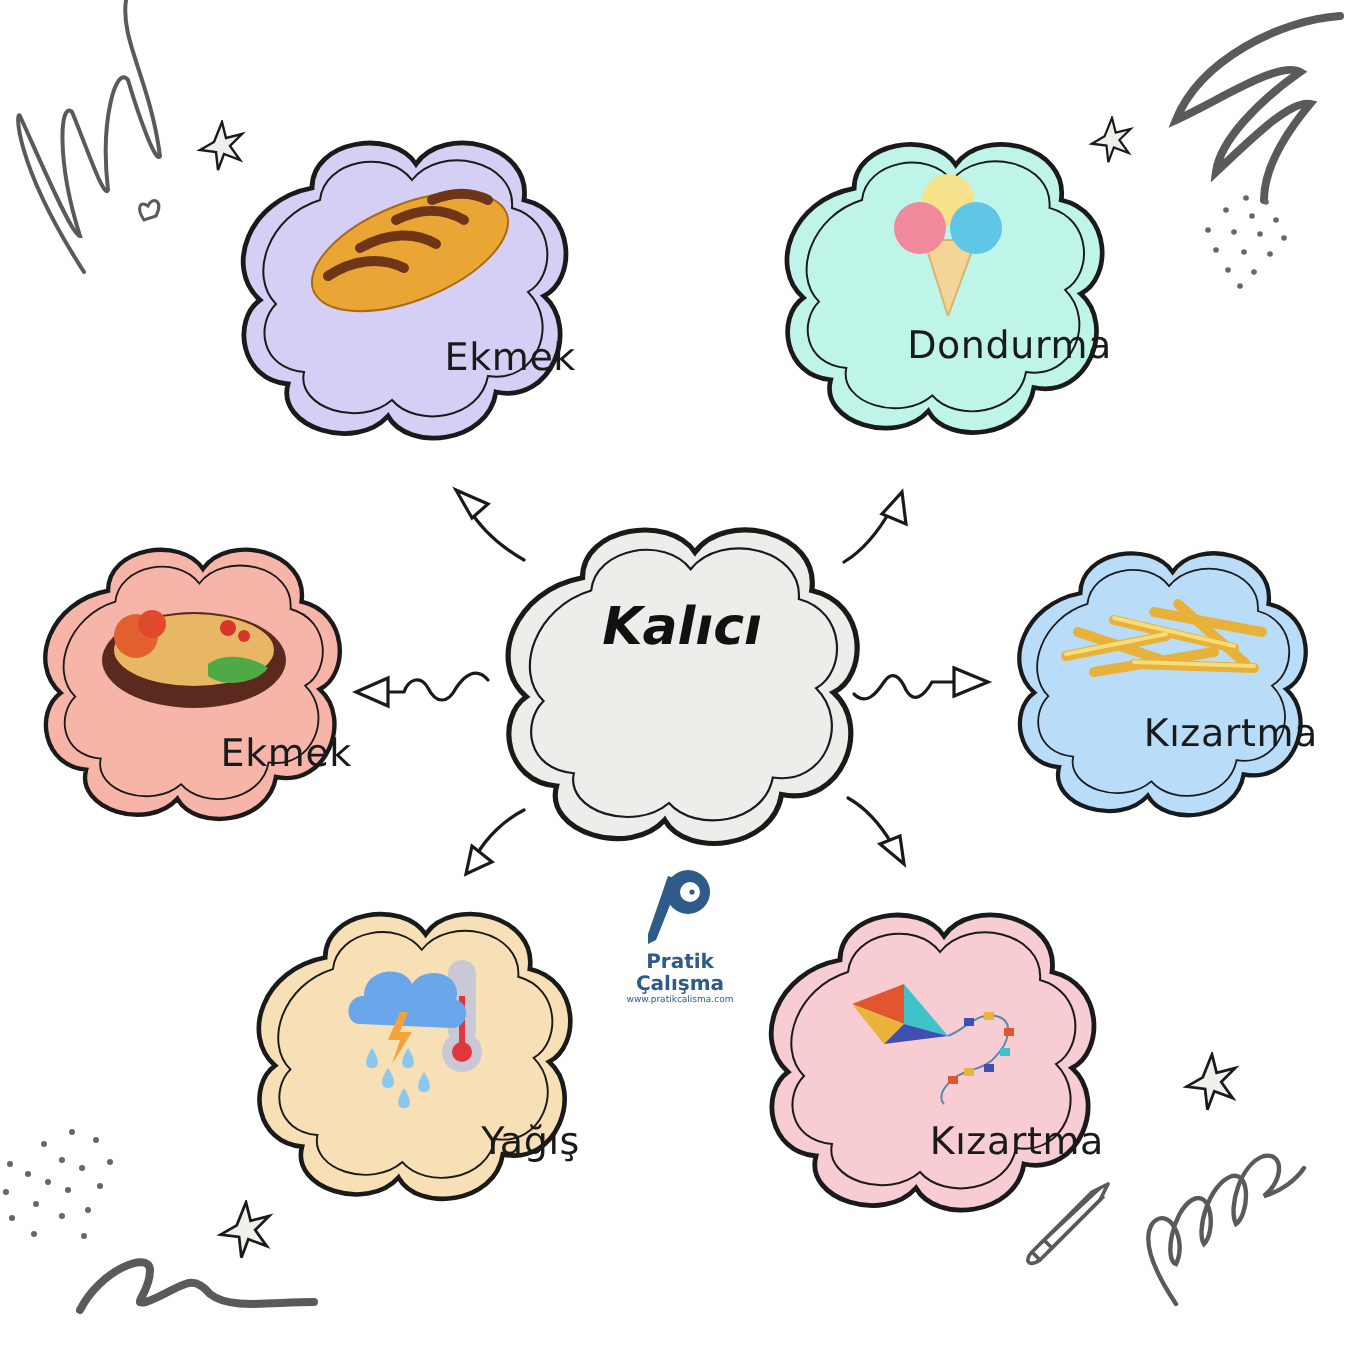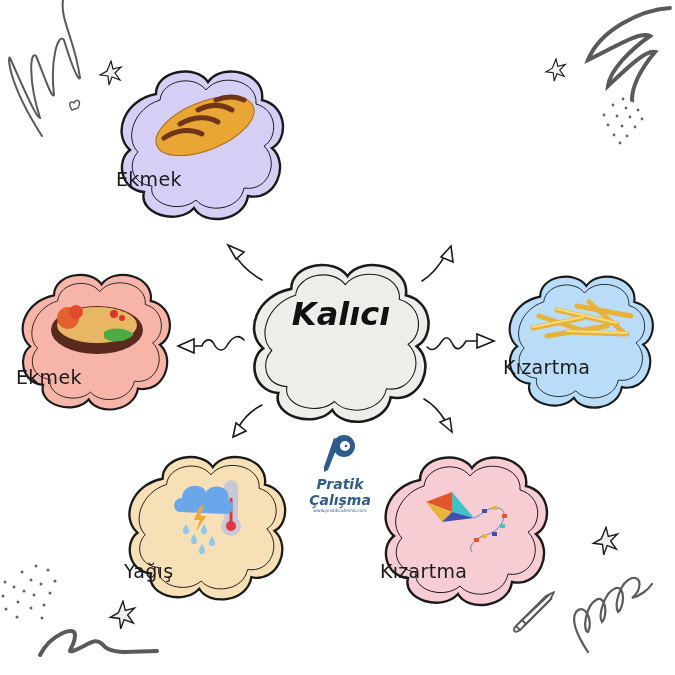--- a/index.html
+++ b/index.html
@@ -1,23 +1,23 @@
 <!DOCTYPE html>
 <html><head>
 <meta charset="utf-8">
 <style>
   html, body { margin:0; padding:0; background:#ffffff; }
   body { width:675px; height:675px; position:relative; overflow:hidden; font-family:"DejaVu Sans", sans-serif; }
   .canvas { position:absolute; left:0; top:0; width:675px; height:675px; }
   .cloud { position:absolute; }
   .cloud svg.shape { position:absolute; left:0; top:0; width:100%; height:100%; overflow:visible; }
-  .cloud .label { position:absolute; left:0; right:16px; text-align:left; color:#1a1a1a; font-family:"DejaVu Sans", sans-serif; font-size:19px; letter-spacing:0.3px; }
-  .center-title { position:absolute; left:0; right:0; text-align:center; font-family:"DejaVu Sans", sans-serif; font-weight:bold; font-style:italic; font-size:32px; color:#111; line-height:42px; }
+  .cloud .label { position:absolute; left:0; right:0; text-align:right; color:#1a1a1a; font-family:"DejaVu Sans", sans-serif; font-size:19px; letter-spacing:0.3px; }
+  .center-title { position:absolute; left:0; right:0; text-align:center; font-family:"DejaVu Sans", sans-serif; font-weight:bold; font-style:italic; font-size:26px; color:#111; line-height:42px; }
   .logo { position:absolute; left:300px; top:432px; width:80px; height:76px; text-align:center; }
-  .logo .brand { font-family:"DejaVu Sans", sans-serif; font-style:italic; font-weight:bold; font-size:14px; color:#2e5b8a; margin-top:2px; }
+  .logo .brand { font-family:"DejaVu Sans", sans-serif; font-weight:bold; font-size:10px; color:#2e5b8a; margin-top:2px; }
   .logo .url { font-family:"DejaVu Sans", sans-serif; font-size:4.5px; color:#2e5b8a; }
   .deco { position:absolute; }
 </style>
 </head>
 <body>
 
 <div class="canvas">
 
   <svg class="deco" style="left:0;top:0;" width="675" height="675" viewBox="0 0 675 675">
     <g fill="none" stroke="#1a1a1a" stroke-width="1.6" stroke-linecap="round">
@@ -128,20 +128,33 @@
       <g stroke="#6e3516" stroke-width="5" stroke-linecap="round" fill="none">
         <path d="M14,52 C26,44 40,42 52,48"></path>
         <path d="M30,38 C44,30 58,30 68,36"></path>
         <path d="M48,24 C60,18 72,18 82,24"></path>
         <path d="M66,14 C76,10 86,10 94,14"></path>
       </g>
     </svg>
     <div class="label" style="top:104px;">Ekmek</div>
   </div>
 
+  <div class="cloud" style="left:388px;top:64px;width:168px;height:158px;">
+    <svg class="shape" viewBox="0 0 172 160">
+      <path d="M40,30 C40,6 80,0 92,18 C106,-2 150,8 146,36 C172,42 172,76 156,84 C174,100 160,138 132,132 C128,158 88,162 78,144 C62,162 22,150 28,128 C4,126 0,96 14,86 C-4,70 8,36 40,30 Z" fill="#bff4e8" stroke="#1a1a1a" stroke-width="2.4"></path>
+      <path d="M44,36 C46,16 78,10 90,26 C104,8 142,16 140,40 C162,46 162,74 148,82 C164,98 152,128 128,124 C124,146 92,150 80,136 C64,150 32,140 36,122 C14,120 12,98 22,88 C8,74 18,44 44,36 Z" fill="none" stroke="#1a1a1a" stroke-width="1"></path>
+    </svg>
+    <svg style="position:absolute;left:56px;top:22px;" width="60" height="72" viewBox="0 0 60 72">
+      <path d="M18,34 L30,72 L44,34 Z" fill="#f3d59a" stroke="#d9b56c" stroke-width="1"></path>
+      <circle cx="30" cy="14" r="13" fill="#f6e28a"></circle>
+      <circle cx="16" cy="28" r="13" fill="#f0899c"></circle>
+      <circle cx="44" cy="28" r="13" fill="#5fc6e6"></circle>
+    </svg>
+    <div class="label" style="top:98px;">Dondurma</div>
+  </div>
 
   <div class="cloud" style="left:16px;top:268px;width:160px;height:146px;">
     <svg class="shape" viewBox="0 0 172 160">
       <path d="M40,30 C40,6 80,0 92,18 C106,-2 150,8 146,36 C172,42 172,76 156,84 C174,100 160,138 132,132 C128,158 88,162 78,144 C62,162 22,150 28,128 C4,126 0,96 14,86 C-4,70 8,36 40,30 Z" fill="#f7b5aa" stroke="#1a1a1a" stroke-width="2.4"></path>
       <path d="M44,36 C46,16 78,10 90,26 C104,8 142,16 140,40 C162,46 162,74 148,82 C164,98 152,128 128,124 C124,146 92,150 80,136 C64,150 32,140 36,122 C14,120 12,98 22,88 C8,74 18,44 44,36 Z" fill="none" stroke="#1a1a1a" stroke-width="1"></path>
     </svg>
     <svg style="position:absolute;left:32px;top:30px;" width="98" height="60" viewBox="0 0 98 60">
       <ellipse cx="49" cy="32" rx="46" ry="24" fill="#5a2a1e"></ellipse>
       <ellipse cx="49" cy="27" rx="40" ry="18" fill="#e8b765"></ellipse>
       <path d="M56,34 C64,28 78,30 86,36 C80,44 64,46 56,40 Z" fill="#4daa45"></path>

